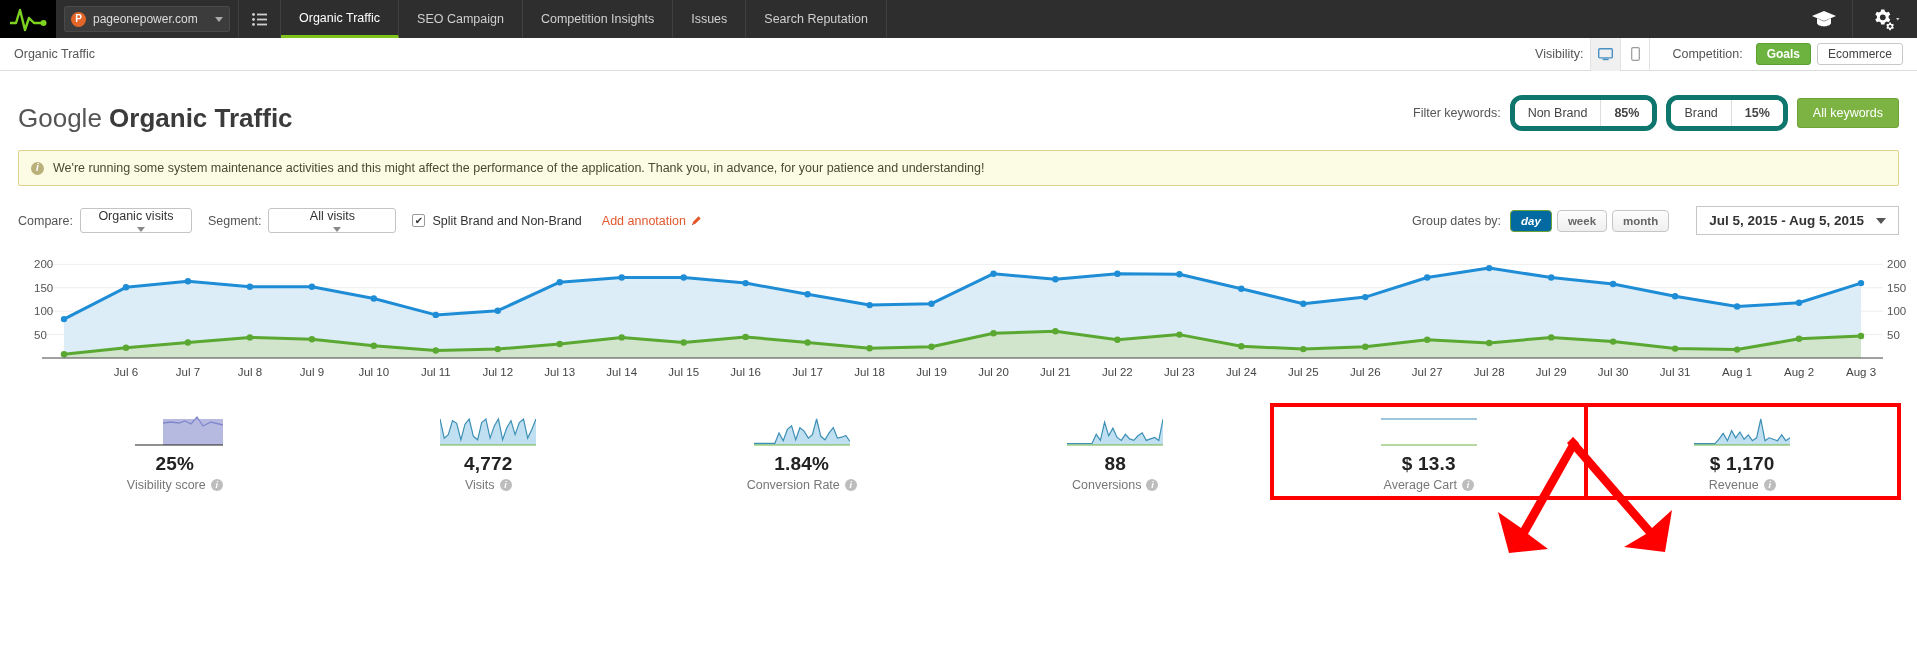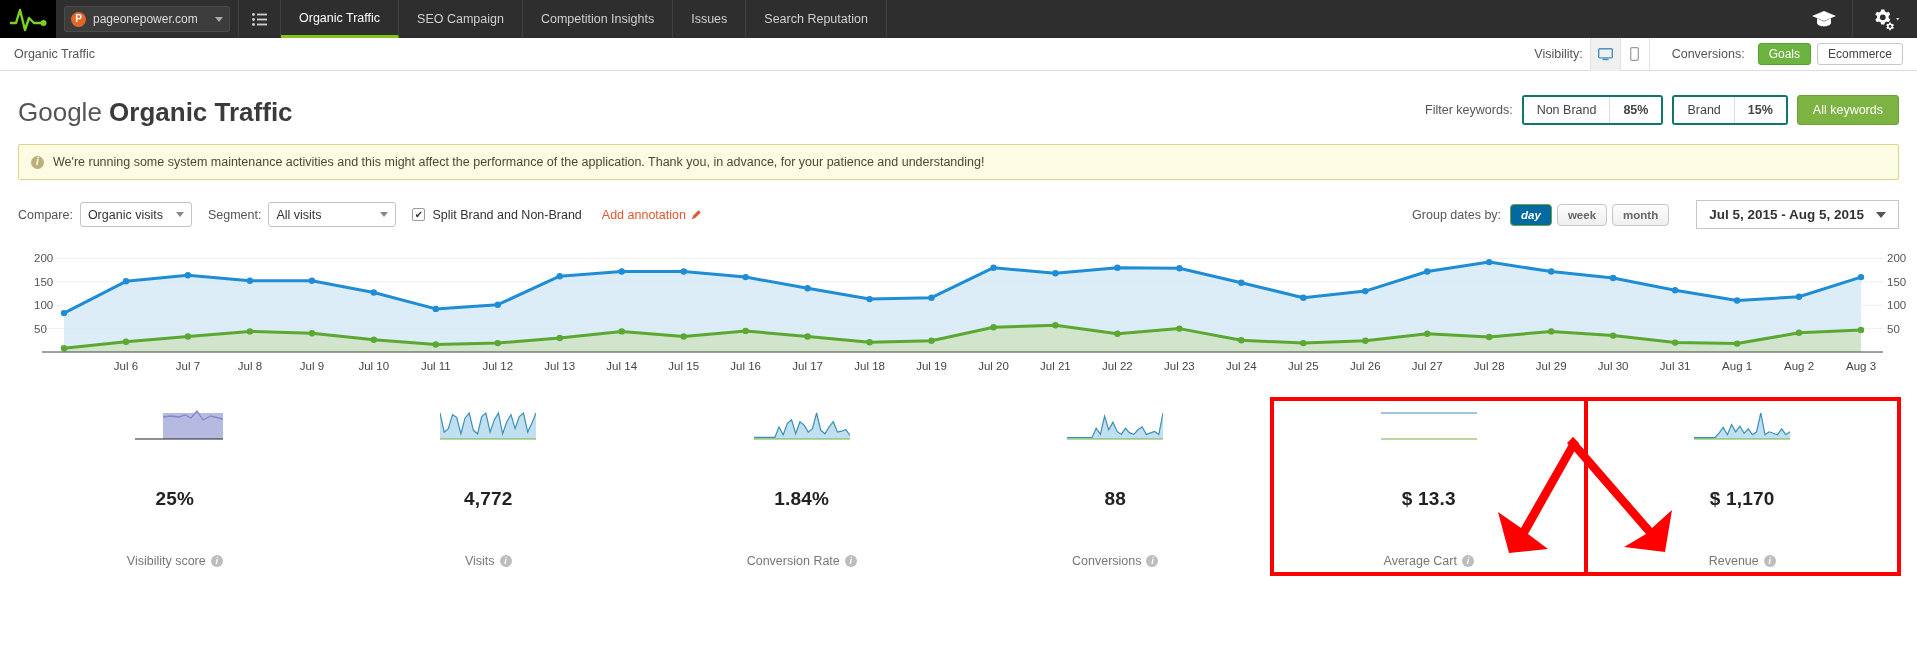--- a/index.html
+++ b/index.html
@@ -67,30 +67,30 @@
     width:30px; display:flex; align-items:center; justify-content:center;
     border-left:1px solid #e3e3e3; cursor:pointer;
   }
   .seg-ico.sel { background:#f0f0f0; }
   .seg-ico.rt { border-right:1px solid #e3e3e3; }
   .conv-wrap { display:flex; align-items:center; margin-left:22px; }
   .pill {
     font-size:12px; padding:3px 10px; border-radius:3px; border:1px solid #c8c8c8;
     background:#fff; color:#444; cursor:pointer; margin-left:6px;
   }
-  .pill.green { background:#6cb33f; border-color:#5ca033; color:#fff; font-weight:normal; }
+  .pill.green { background:#6cb33f; border-color:#5ca033; color:#fff; font-weight:bold; }
 
   
   .page { padding:0 14px; }
   .title-row { display:flex; align-items:flex-end; padding:24px 4px 10px 4px; }
   h1.page-title { margin:0; font-size:26px; font-weight:400; color:#555; }
   h1.page-title b { font-weight:bold; color:#3b3b3b; }
   .filter-row { margin-left:auto; display:flex; align-items:center; padding-bottom:3px; }
   .filter-lbl { font-size:12.5px; color:#555; margin-right:9px; }
-  .btn-group { display:flex; border:2px solid #0f766e; border-radius:3px; overflow:hidden; background:#fff; margin-right:9px; }
+  .btn-group { display:flex; border:5px solid #0f766e; border-radius:12px; overflow:hidden; background:#fff; margin-right:9px; }
   .btn-group > div {
     padding:6px 13px; font-size:12.5px; color:#444; cursor:pointer; background:#fff;
   }
   .btn-group > div + div { border-left:1px solid #ddd; font-weight:bold; }
   .btn-allkw {
     background:#7cb342; color:#fff; font-size:12.5px; padding:7px 15px; border-radius:3px;
     cursor:pointer; border:1px solid #6ba336;
   }
 
   
@@ -104,21 +104,21 @@
     font-size:10px;font-weight:bold;display:flex;align-items:center;justify-content:center;
     font-style:italic; flex:none; line-height:1;
   }
 
   
   .controls { display:flex; align-items:center; padding:20px 4px 8px 4px; }
   .ctl-lbl { font-size:12.5px; color:#555; margin-right:7px; }
   .sel-box {
     height:25px; border:1px solid #c4c4c4; border-radius:3px; background:#fff;
     display:flex; align-items:center; padding:0 7px; font-size:12.5px; color:#333;
-    cursor:pointer; margin-right:16px;
+    cursor:pointer; margin-right:16px;flex-direction:column;
   }
   .sel-box .txt { flex:1; white-space:nowrap; }
   .sel-box .cr { width:0;height:0;border-left:4px solid transparent;border-right:4px solid transparent;border-top:5px solid #888; margin-left:10px;}
   .chk-wrap { display:flex; align-items:center; gap:7px; font-size:12.5px; color:#333; cursor:pointer; }
   .chk {
     width:13px;height:13px;border:1px solid #9a9a9a;border-radius:2px;background:#fff;
     display:flex;align-items:center;justify-content:center;font-size:10px;color:#333; flex:none;
   }
   .add-annot { color:#e2572c; font-size:12.5px; margin-left:20px; cursor:pointer; display:flex; align-items:center; gap:5px;}
   .controls-right { margin-left:auto; display:flex; align-items:center; }
@@ -135,21 +135,21 @@
     cursor:pointer; margin-left:22px;
   }
   .date-range .cr { width:0;height:0;border-left:5px solid transparent;border-right:5px solid transparent;border-top:6px solid #555;}
 
   
   .chart-wrap { position:relative; padding:6px 4px 0 4px; height:148px; }
   .chart-svg { display:block; }
 
   
   .metrics { display:flex; padding:14px 4px 0 4px; position:relative; }
-  .metric { flex:1; display:flex; flex-direction:column; align-items:center; position:relative; padding:8px 4px 6px 4px;gap:41px;}
+  .metric { flex:1; display:flex; flex-direction:column; align-items:center; position:relative; padding:8px 4px 6px 4px;}
   .metric .spark { height:38px; width:96px; display:block; }
   .metric .val { font-size:19px; font-weight:bold; color:#222; margin-top:2px; letter-spacing:0.2px;}
   .metric .cap { font-size:12.5px; color:#777; margin-top:3px; display:flex; align-items:center; gap:5px; }
   .igray {
     width:12px;height:12px;border-radius:50%;background:#bdbdbd;color:#fff;
     font-size:9px;font-weight:bold;display:flex;align-items:center;justify-content:center;
     font-style:italic; cursor:pointer; line-height:1;
   }
   .metric.boxed { outline:4px solid #ff0000; outline-offset:-2px; }
 
@@ -235,21 +235,21 @@
           <rect x="4.6" y="10.6" width="6" height="1.6" fill="#4a90c4"></rect>
         </svg>
       </div>
       <div class="seg-ico rt">
         <svg width="9" height="14" viewBox="0 0 9 14">
           <rect x="0.7" y="0.7" width="7.6" height="12.6" rx="1.2" fill="none" stroke="#9a9a9a" stroke-width="1.2"></rect>
         </svg>
       </div>
     </div>
     <div class="conv-wrap">
-      <span class="lbl">Conversions:</span>
+      <span class="lbl">Competition:</span>
       <div class="pill green">Goals</div>
       <div class="pill">Ecommerce</div>
     </div>
   </div>
 </div>
 
 <div class="page">
 
   <div class="title-row">
     <h1 class="page-title">

